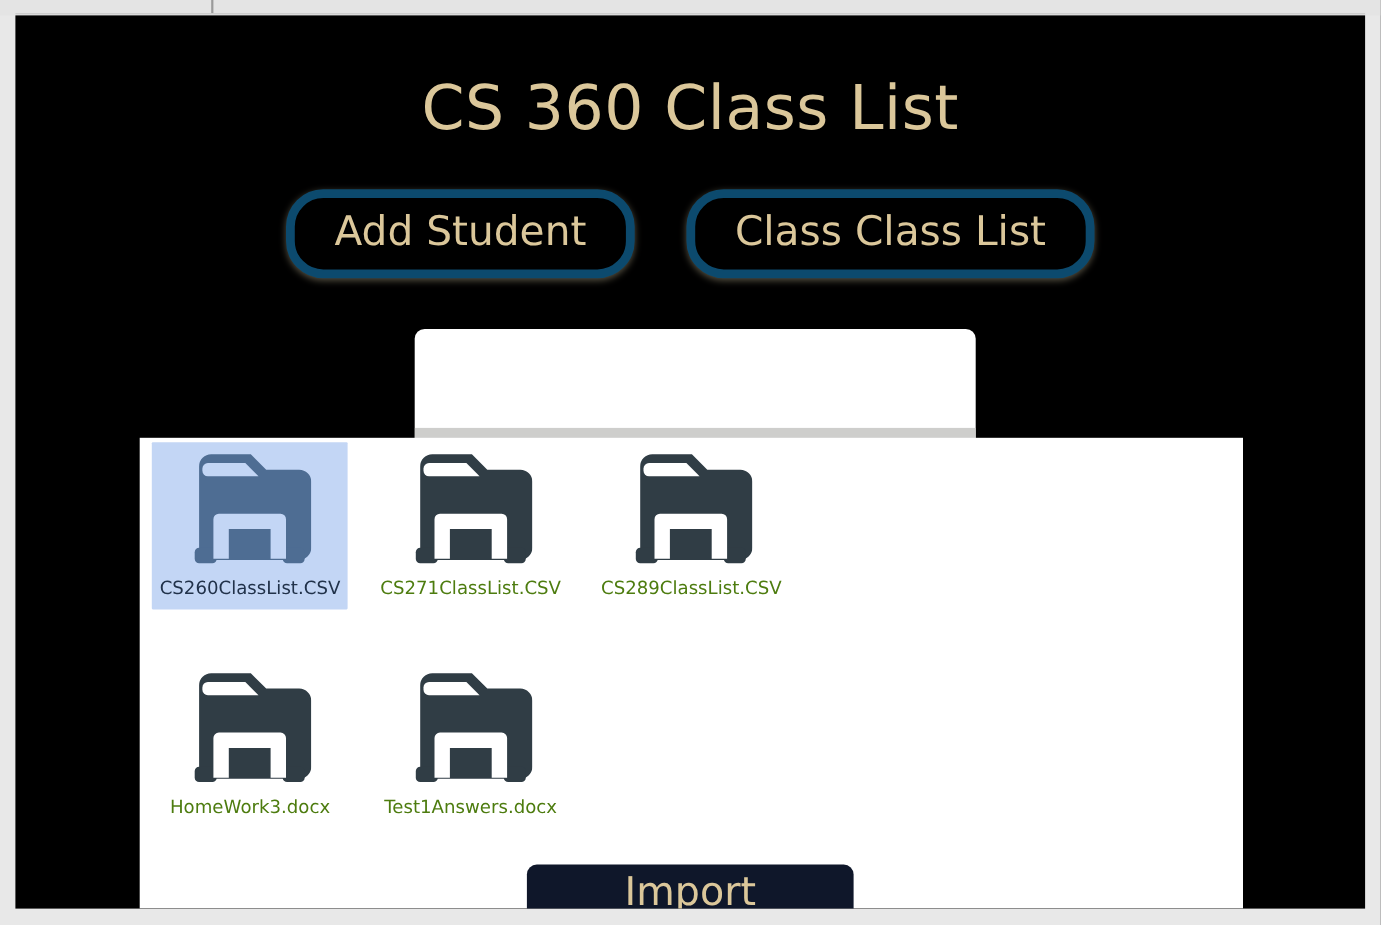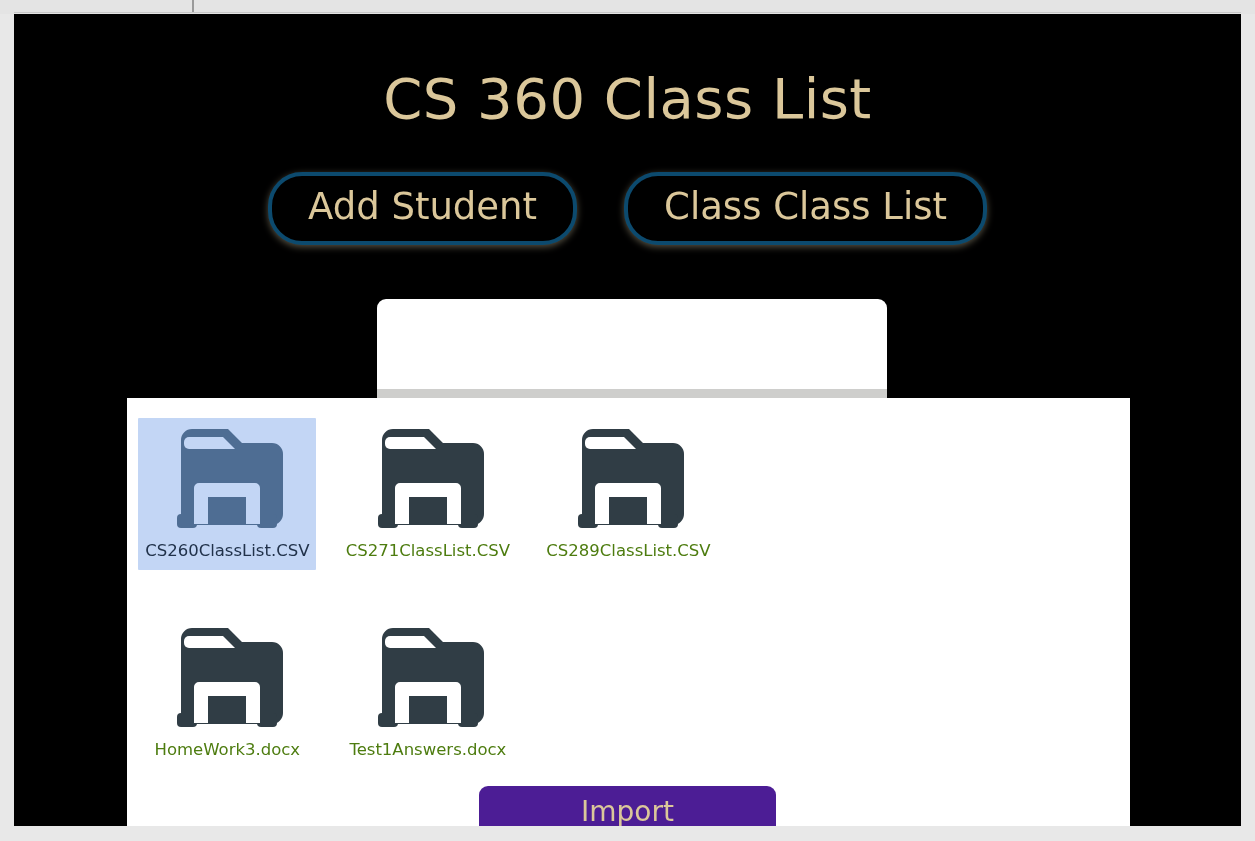--- a/index.html
+++ b/index.html
@@ -68,21 +68,21 @@
 
   #header-buttons {
     position: absolute;
     left: 0; top: 158px;
     width: 1227px;
     display: flex;
     justify-content: center;
     gap: 47px;
   }
   .pill-button {
-    border: 4px solid #0c4a6e;
+    border: 8px solid #0c4a6e;
     border-radius: 34px;
     background: #000000;
     color: #dbc79a;
     font-size: 37px;
     font-family: "DejaVu Sans", sans-serif;
     font-weight: 400;
     line-height: 1;
     padding: 12px 36px 16px 36px;
     white-space: nowrap;
     box-shadow: 0 2px 7px rgba(230,215,175,0.38);
@@ -118,21 +118,21 @@
     height: 428px;
     background: #ffffff;
   }
 
   .file-grid {
     position: absolute;
     left: 0; top: 0;
     width: 897px;
     display: flex;
     flex-direction: column;
-    padding-top: 20px;
+    padding-top: 4px;
   }
   .file-row {
     display: flex;
     height: 199px;
   }
   .file-cell {
     width: 200.6px;
     display: flex;
     flex-direction: column;
     align-items: center;
@@ -168,24 +168,24 @@
     color: #21324a;
   }
 
   
   #import-button {
     position: absolute;
     left: 465px;
     top: 772px;
     width: 297px;
     height: 51px;
-    background: #4c1d95;
+    background: #0f172a;
     border-radius: 9px;
     color: #dbc79a;
-    font-size: 28px;
+    font-size: 36px;
     font-family: "DejaVu Sans", sans-serif;
     display: flex;
     align-items: center;
     justify-content: center;
     line-height: 1;
     cursor: pointer;
     z-index: 5;
   }
 </style>
 </head>

